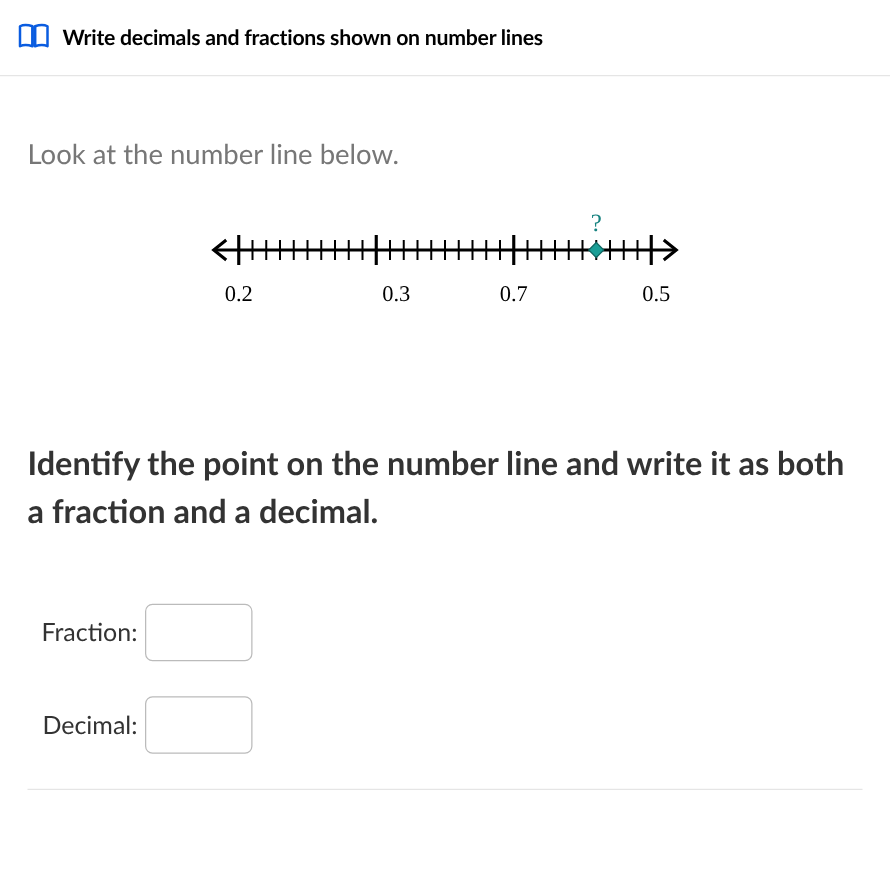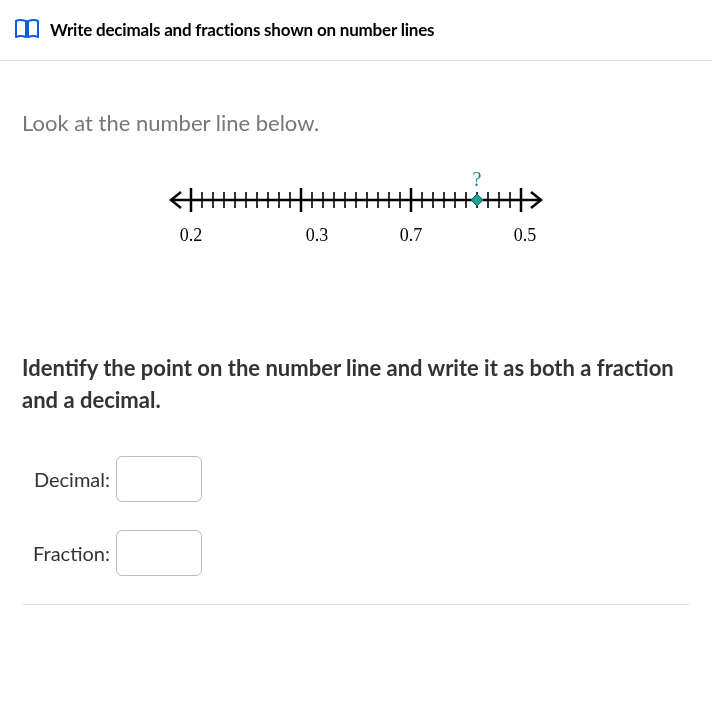--- a/index.html
+++ b/index.html
@@ -50,25 +50,25 @@
     }
     .nl-q {
       position: absolute;
       top: -12px;
       font-family: Georgia, 'Times New Roman', serif;
       font-size: 20px;
       color: #188380;
       transform: translateX(-50%);
     }
     .question {
-      font-size: 22px;
+      font-size: 26px;
       color: #333;
       font-weight: 700;
       line-height: 1.45;
-      margin-bottom: 40px;
+      margin-bottom: 56px;
     }
     .answer-row {
       display: flex;
       align-items: center;
       gap: 6px;
       margin-bottom: 28px;
     }
     .answer-label {
       font-size: 20px;
       color: #333;
@@ -156,23 +156,23 @@
     <span class="nl-q" style="left:316px">?</span>
     <span class="nl-label" style="left:30px">0.2</span>
     <span class="nl-label" style="left:156px">0.3</span>
     <span class="nl-label" style="left:250px">0.7</span>
     <span class="nl-label" style="left:364px">0.5</span>
   </div>
 
   <div class="question">Identify the point on the number line and write it as both a fraction and a decimal.</div>
 
   <div class="answer-row">
-    <span class="answer-label">Decimal:</span>
+    <span class="answer-label">Fraction:</span>
     <input class="answer-input" type="text" value="" style="">
   </div>
 
   <div class="answer-row">
-    <span class="answer-label">Fraction:</span>
+    <span class="answer-label">Decimal:</span>
     <input class="answer-input" type="text" value="" style="">
   </div>
 
   <div class="footer-line"></div>
 </div>
 
 </body></html>

